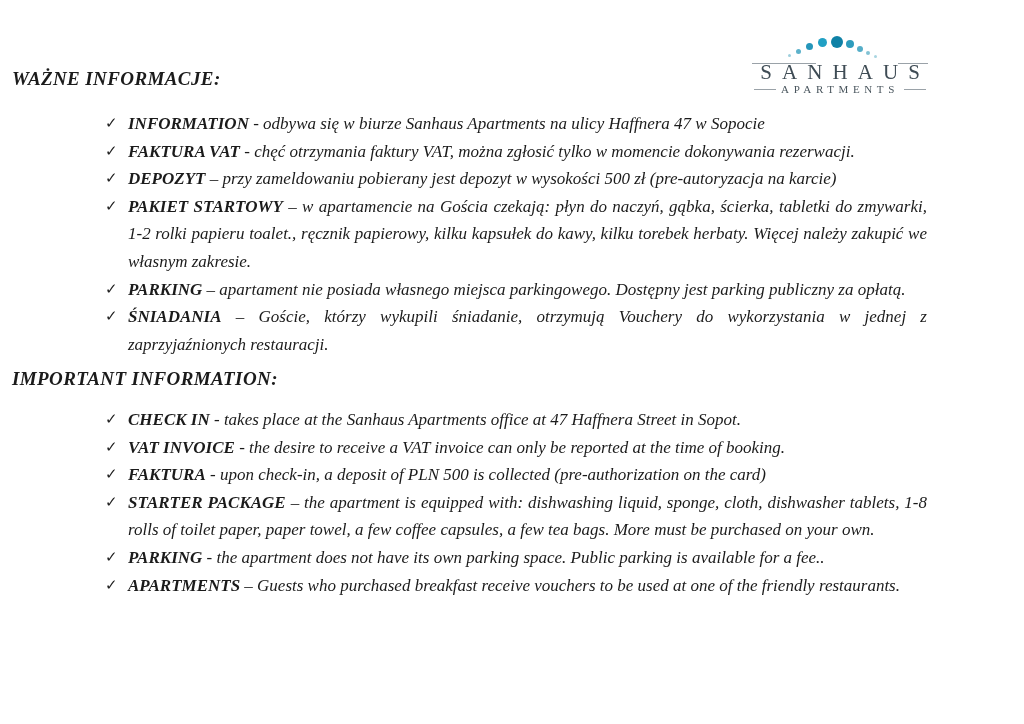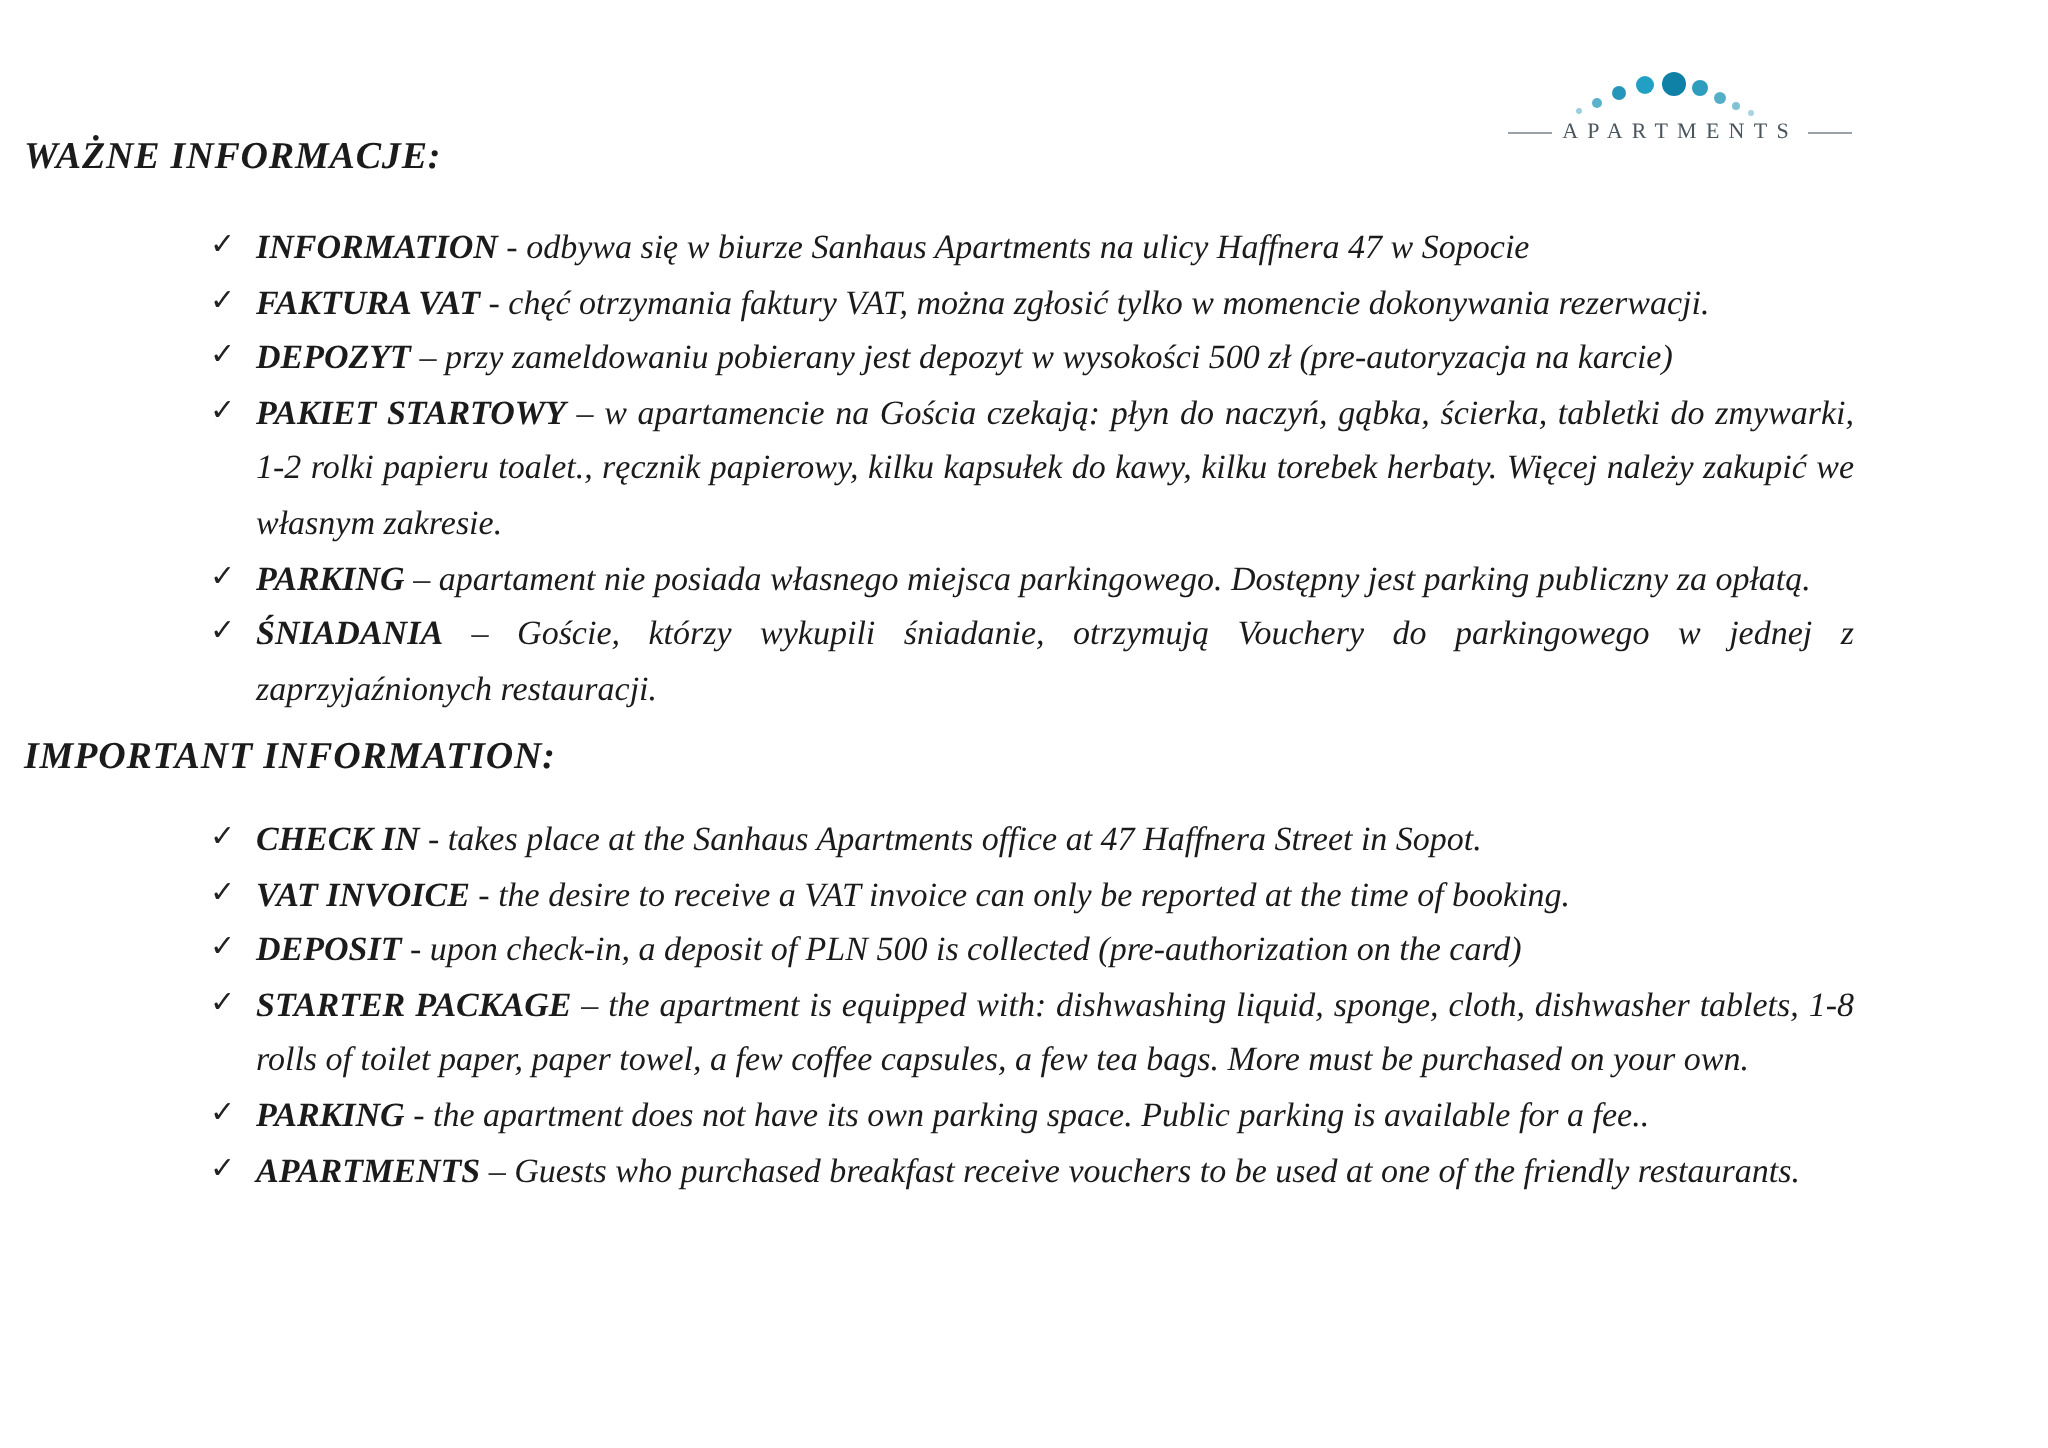--- a/index.html
+++ b/index.html
@@ -60,20 +60,25 @@
         <span style="position: absolute; left: 0px; top: 18px; width: 3px; height: 3px; border-radius: 50%; background: rgb(158, 207, 221);"></span>
         <span style="position: absolute; left: 8px; top: 13px; width: 5px; height: 5px; border-radius: 50%; background: rgb(93, 178, 203);"></span>
         <span style="position: absolute; left: 18px; top: 7px; width: 7px; height: 7px; border-radius: 50%; background: rgb(37, 150, 186);"></span>
         <span style="position: absolute; left: 30px; top: 2px; width: 9px; height: 9px; border-radius: 50%; background: rgb(33, 160, 196);"></span>
         <span style="position: absolute; left: 43px; top: 0px; width: 12px; height: 12px; border-radius: 50%; background: rgb(15, 129, 166);"></span>
         <span style="position: absolute; left: 58px; top: 4px; width: 8px; height: 8px; border-radius: 50%; background: rgb(45, 156, 189);"></span>
         <span style="position: absolute; left: 69px; top: 10px; width: 6px; height: 6px; border-radius: 50%; background: rgb(85, 174, 200);"></span>
         <span style="position: absolute; left: 78px; top: 15px; width: 4px; height: 4px; border-radius: 50%; background: rgb(130, 194, 212);"></span>
         <span style="position: absolute; left: 86px; top: 19px; width: 3px; height: 3px; border-radius: 50%; background: rgb(168, 213, 225);"></span>
       </div>
+    <div class="logo-name-row">
+      <span class="tline left"></span>
+      <span class="tline right"></span>
+      <span class="logo-name">SANHAUS</span>
+    </div>
     <div class="logo-sub-row">
       <span class="sline left"></span>
       <span>APARTMENTS</span>
       <span class="sline right"></span>
     </div>
   </div>
 
   <ul class="list list-pl">
     <li>
       <span class="check">✓</span>
@@ -90,38 +95,38 @@
     <li class="justify">
       <span class="check">✓</span>
       <span class="lbl">PAKIET STARTOWY</span><span class="txt"> – w apartamencie na Gościa czekają: płyn do naczyń, gąbka, ścierka, tabletki do zmywarki, 1-2 rolki papieru toalet., ręcznik papierowy, kilku kapsułek do kawy, kilku torebek herbaty. Więcej należy zakupić we własnym zakresie.</span>
     </li>
     <li>
       <span class="check">✓</span>
       <span class="lbl">PARKING</span><span class="txt"> – apartament nie posiada własnego miejsca parkingowego. Dostępny jest parking publiczny za opłatą.</span>
     </li>
     <li class="justify">
       <span class="check">✓</span>
-      <span class="lbl">ŚNIADANIA</span><span class="txt"> – Goście, którzy wykupili śniadanie, otrzymują Vouchery do parkingowego w jednej z zaprzyjaźnionych restauracji.</span>
+      <span class="lbl">ŚNIADANIA</span><span class="txt"> – Goście, którzy wykupili śniadanie, otrzymują Vouchery do wykorzystania w jednej z zaprzyjaźnionych restauracji.</span>
     </li>
   </ul>
 
   <div class="heading heading-en">IMPORTANT INFORMATION:</div>
 
   <ul class="list list-en">
     <li>
       <span class="check">✓</span>
       <span class="lbl">CHECK IN</span><span class="txt"> - takes place at the Sanhaus Apartments office at 47 Haffnera Street in Sopot.</span>
     </li>
     <li>
       <span class="check">✓</span>
       <span class="lbl">VAT INVOICE</span><span class="txt"> - the desire to receive a VAT invoice can only be reported at the time of booking.</span>
     </li>
     <li>
       <span class="check">✓</span>
-      <span class="lbl">DEPOSIT</span><span class="txt"> - upon check-in, a deposit of PLN 500 is collected (pre-authorization on the card)</span>
+      <span class="lbl">FAKTURA</span><span class="txt"> - upon check-in, a deposit of PLN 500 is collected (pre-authorization on the card)</span>
     </li>
     <li class="justify">
       <span class="check">✓</span>
       <span class="lbl">STARTER PACKAGE</span><span class="txt"> –  the apartment is equipped with: dishwashing liquid, sponge, cloth, dishwasher tablets, 1-8 rolls of toilet paper, paper towel, a few coffee capsules, a few tea bags. More must be purchased on your own.</span>
     </li>
     <li>
       <span class="check">✓</span>
       <span class="lbl">PARKING</span><span class="txt"> - the apartment does not have its own parking space. Public parking is available for a fee..</span>
     </li>
     <li>

